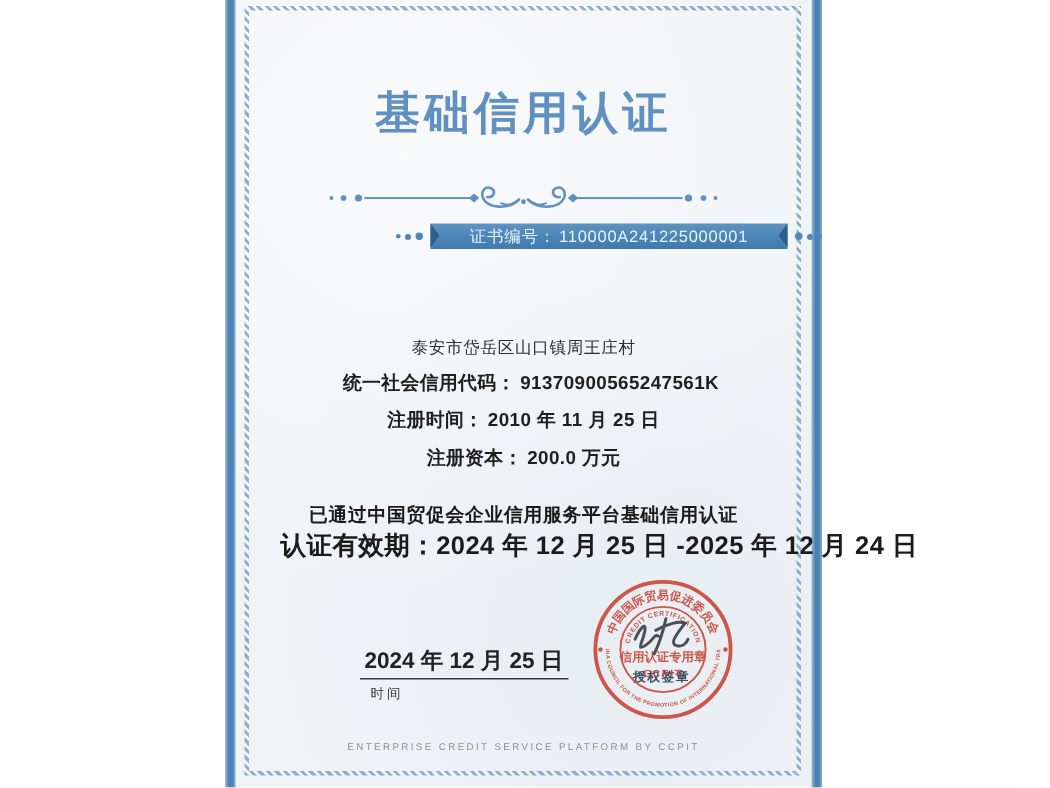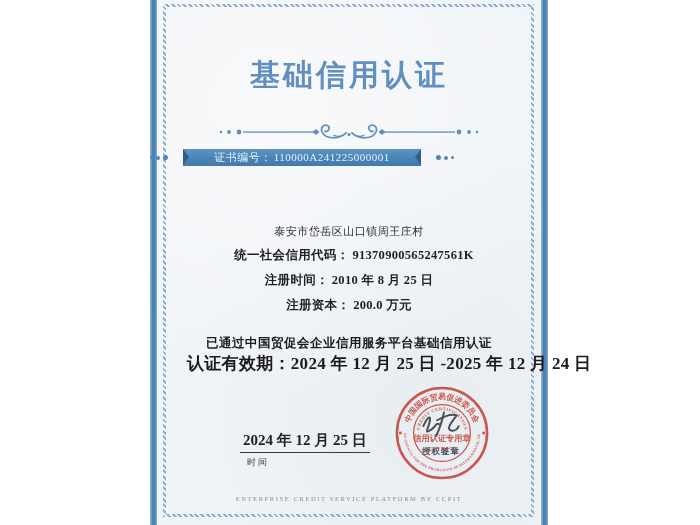--- a/index.html
+++ b/index.html
@@ -1,19 +1,19 @@
 <!DOCTYPE html>
 <html><head>
 <meta charset="utf-8">
 <style>
   * { margin:0; padding:0; box-sizing:border-box; }
   html,body { width:700px; height:525px; background:#ffffff; overflow:hidden;
     font-family:"Liberation Sans","DejaVu Sans",sans-serif; }
 
-  .stage { position:relative; width:700px; height:525px; background:#ffffff;font-family:Liberation Serif, serif; }
+  .stage { position:relative; width:700px; height:525px; background:#ffffff; }
 
   .paper { position:absolute; left:150px; top:0; width:398px; height:525px;
     background:#f1f4f7;
     background-image:
       radial-gradient(circle at 30% 20%, rgba(255,255,255,.5), rgba(255,255,255,0) 60%),
       radial-gradient(circle at 70% 80%, rgba(205,216,228,.25), rgba(205,216,228,0) 55%);
   }
 
   .band { position:absolute; top:0; width:7px; height:525px;
     background:linear-gradient(90deg,#9cc0dd,#4a82b4 35%,#4a82b4 70%,#86aed2); }
@@ -24,21 +24,21 @@
     border:3px solid transparent;
     border-image:repeating-linear-gradient(45deg,#8cafd2 0 2px, rgba(140,175,210,0) 2px 4px) 3;
   }
 
   .title { position:absolute; top:55px; left:0; width:100%; text-align:center;
     font-size:30px; font-weight:700; color:#6090c1; letter-spacing:3px; }
 
   .divider { position:absolute; top:120px; left:50%; transform:translateX(-50%); }
 
   .ribbon-row { position:absolute; top:148px; left:0; width:100%; height:19px;
-    display:flex; align-items:center; justify-content:flex-start; gap:15px; }
+    display:flex; align-items:center; justify-content:flex-end; gap:5px; }
   .dots { display:flex; align-items:center; gap:3px; }
   .dot { border-radius:50%; background:#4f87b8; }
   .dot.d1 { width:3px; height:3px; } .dot.d2 { width:4px; height:4px; } .dot.d3 { width:5px; height:5px; }
   .banner { position:relative; width:238px; height:17px;
     background:linear-gradient(180deg,#5e93c2,#4a84b7 55%,#417aac);
     display:flex; align-items:center; justify-content:center; }
   .banner::before { content:""; position:absolute; left:0; top:0;
     border-top:8.5px solid transparent; border-bottom:8.5px solid transparent;
     border-left:6px solid #2e5e8c; }
   .banner::after { content:""; position:absolute; right:0; top:0;
@@ -110,21 +110,21 @@
       <span class="dots">
         <span class="dot d3"></span>
           <span class="dot d2"></span>
           <span class="dot d1"></span>
       </span>
     </div>
 
     <div class="center-line address">泰安市岱岳区山口镇周王庄村</div>
 
     <div class="center-line fline code"><span>统一社会信用代码：</span><span class="val">91370900565247561K</span></div>
-    <div class="center-line fline regtime"><span>注册时间：</span><span class="val">2010 年 8 月 25 日</span></div>
+    <div class="center-line fline regtime"><span>注册时间：</span><span class="val">2010 年 11 月 25 日</span></div>
     <div class="center-line fline capital"><span>注册资本：</span><span class="val">200.0 万元</span></div>
 
     <div class="center-line passed">已通过中国贸促会企业信用服务平台基础信用认证</div>
     <div class="center-line valid"><span>认证有效期：</span><span>2024 年 12 月 25 日 -2025 年 12 月 24 日</span></div>
 
     <div class="date-block">
       <span class="date-value">2024 年 12 月 25 日</span>
       <div class="date-label">时间</div>
     </div>
 

